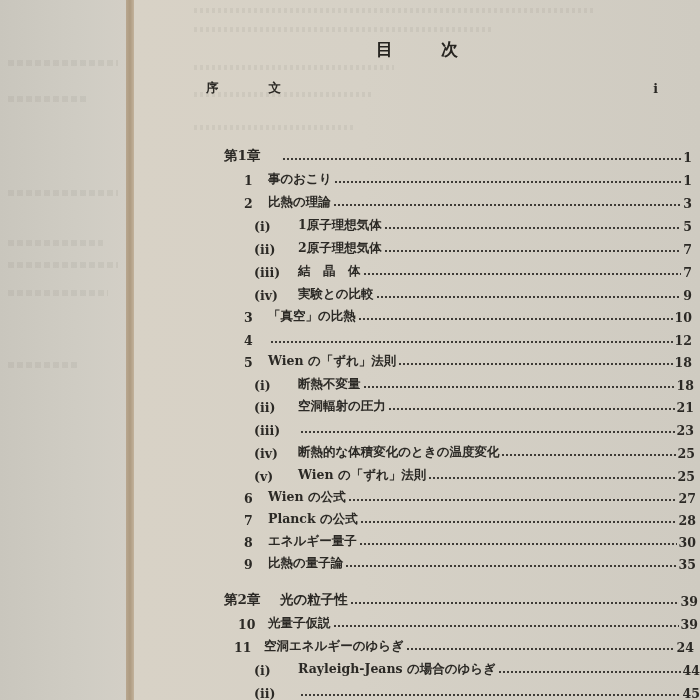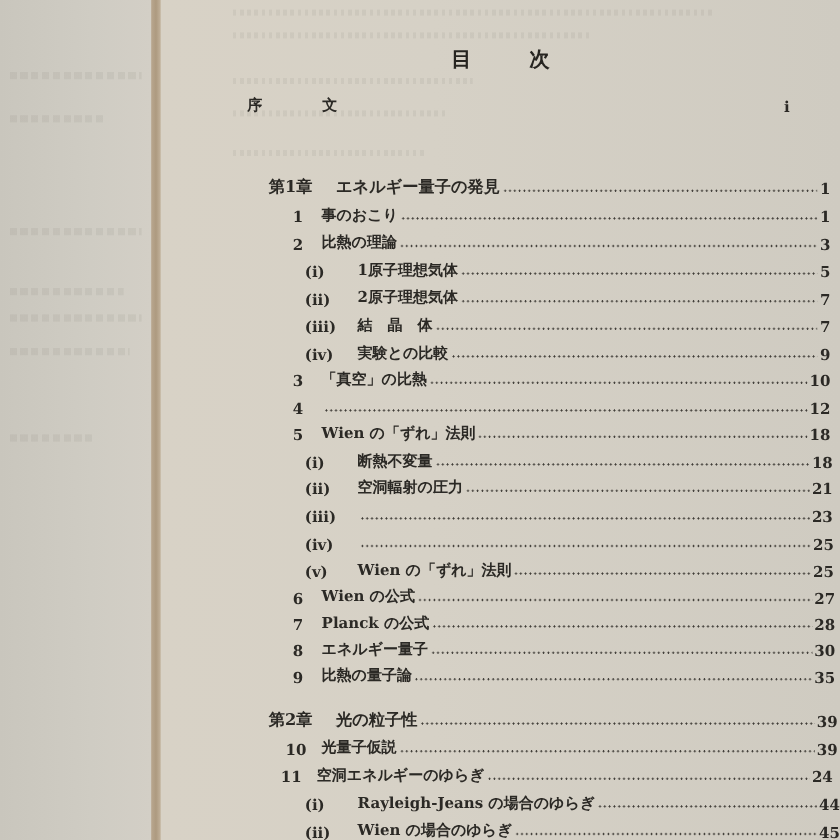--- a/index.html
+++ b/index.html
@@ -83,21 +83,20 @@
   <div class="toc">
     <div class="toc-title">目次</div>
 
     <div class="pref-row" style="top:79px">
       <span class="pref-label" style="letter-spacing:0">序　　　　文</span>
       <span class="pref-num">i</span>
     </div>
 
     <div class="row chapter" style="top:147px;left:54px;width:468px">
       <span class="num">第1章</span>
-      <span class="label">エネルギー量子の発見</span>
       <span class="dots"></span>
       <span class="page">1</span>
     </div>
 
     <div class="row section" style="top:170px;left:74px;width:448px">
       <span class="num">1</span>
       <span class="label">事のおこり</span>
       <span class="dots"></span>
       <span class="page">1</span>
     </div>
@@ -160,20 +159,21 @@
       <span class="dots"></span>
       <span class="page">21</span>
     </div>
     <div class="row sub" style="top:420px;left:84px;width:440px">
       <span class="num">(iii)</span>
       <span class="dots"></span>
       <span class="page">23</span>
     </div>
     <div class="row sub" style="top:443px;left:84px;width:441px">
       <span class="num">(iv)</span>
+      <span class="label">断熱的な体積変化のときの温度変化</span>
       <span class="dots"></span>
       <span class="page">25</span>
     </div>
     <div class="row sub" style="top:466px;left:84px;width:441px">
       <span class="num">(v)</span>
       <span class="label">Wien の「ずれ」法則</span>
       <span class="dots"></span>
       <span class="page">25</span>
     </div>
     <div class="row section" style="top:488px;left:74px;width:452px">
@@ -220,18 +220,17 @@
       <span class="page">24</span>
     </div>
     <div class="row sub" style="top:660px;left:84px;width:446px">
       <span class="num">(i)</span>
       <span class="label">Rayleigh-Jeans の場合のゆらぎ</span>
       <span class="dots"></span>
       <span class="page">44</span>
     </div>
     <div class="row sub" style="top:683px;left:84px;width:446px">
       <span class="num">(ii)</span>
-      <span class="label">Wien の場合のゆらぎ</span>
       <span class="dots"></span>
       <span class="page">45</span>
     </div>
   </div>
 </div>
 
 </body></html>

